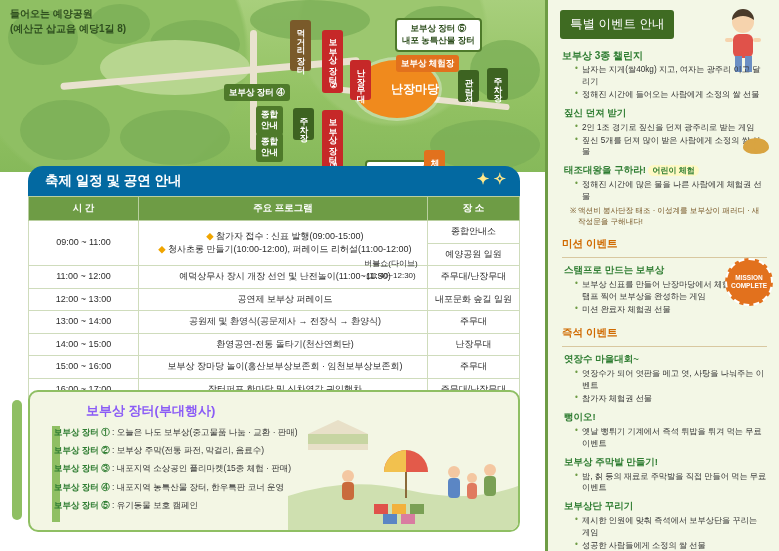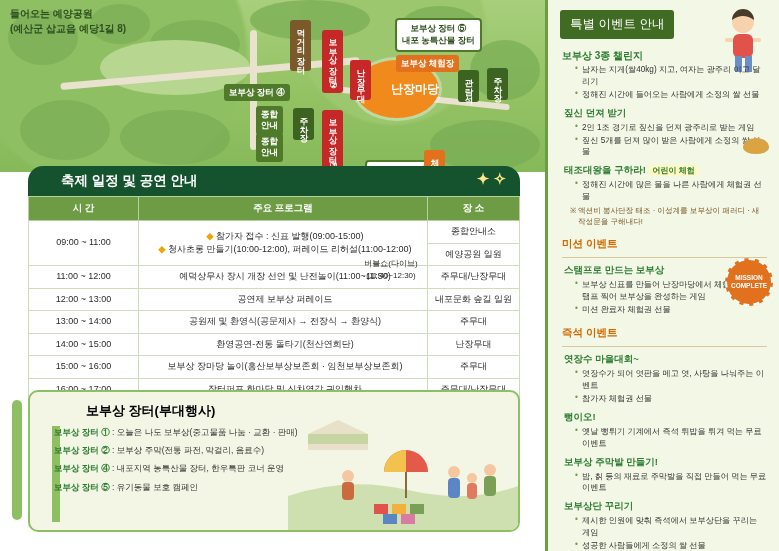--- a/index.html
+++ b/index.html
@@ -65,22 +65,22 @@
     border-radius:4px; padding:3px 5px; font-size:8.5px; color:#2f4f1f;
     font-weight:bold; line-height:1.4; text-align:center; white-space:nowrap;
   }
 
   
   .sched {
     position:absolute; left:28px; top:166px; width:492px;
   }
   .sched-head {
     position:relative; height:30px;
-    background:#14532d; border-radius:15px 15px 0 0;
-    display:flex; align-items:center; padding-left:33px;
+    background:#0369a1; border-radius:15px 15px 0 0;
+    display:flex; align-items:center; padding-left:17px;
     color:#ffffff; font-size:13.5px; font-weight:bold;
   }
   .spark {
     position:absolute; right:14px; top:4px; color:#ffe88a; font-size:15px;
   }
   table.sched-table {
     width:100%; border-collapse:collapse; font-size:9px; color:#2b2b2b;
     background:#fff;
   }
   table.sched-table th {
@@ -95,21 +95,21 @@
   .bullet-y { color:#f0a500; font-weight:bold; }
 
   
   .market {
     position:absolute; left:28px; top:390px; width:492px; height:142px;
     background:#f3f6e4; border:2px solid #8fbf63; border-radius:10px;
     overflow:hidden;
   }
   .market-title {
     position:absolute; left:56px; top:10px;
-    font-size:13px; font-weight:bold; color:#000000;
+    font-size:13px; font-weight:bold; color:#8b5cf6;
   }
   .market-list {
     position:absolute; left:24px; top:34px; width:300px;
     font-size:8.5px; line-height:1.55; color:#333;
   }
   .market-list .row { margin-bottom:5px; }
   .mk-tag {
     color:#2f7d32; font-weight:bold;
   }
   .mk-green-bar {
@@ -297,20 +297,24 @@
       <div class="market-list">
         <div class="row">
           <span class="mk-tag">보부상 장터 ①</span> :
           <span>오늘은 나도 보부상(중고물품 나눔 · 교환 · 판매)</span>
         </div>
         <div class="row">
           <span class="mk-tag">보부상 장터 ②</span> :
           <span>보부상 주막(전통 파전, 막걸리, 음료수)</span>
         </div>
         <div class="row">
+          <span class="mk-tag">보부상 장터 ③</span> :
+          <span>내포지역 소상공인 플리마켓(15종 체험 · 판매)</span>
+        </div>
+        <div class="row">
           <span class="mk-tag">보부상 장터 ④</span> :
           <span>내포지역 농특산물 장터, 한우특판 코너 운영</span>
         </div>
         <div class="row">
           <span class="mk-tag">보부상 장터 ⑤</span> :
           <span>유기동물 보호 캠페인</span>
         </div>
       </div>
 
       <svg class="mk-illus" viewBox="0 0 230 120">

